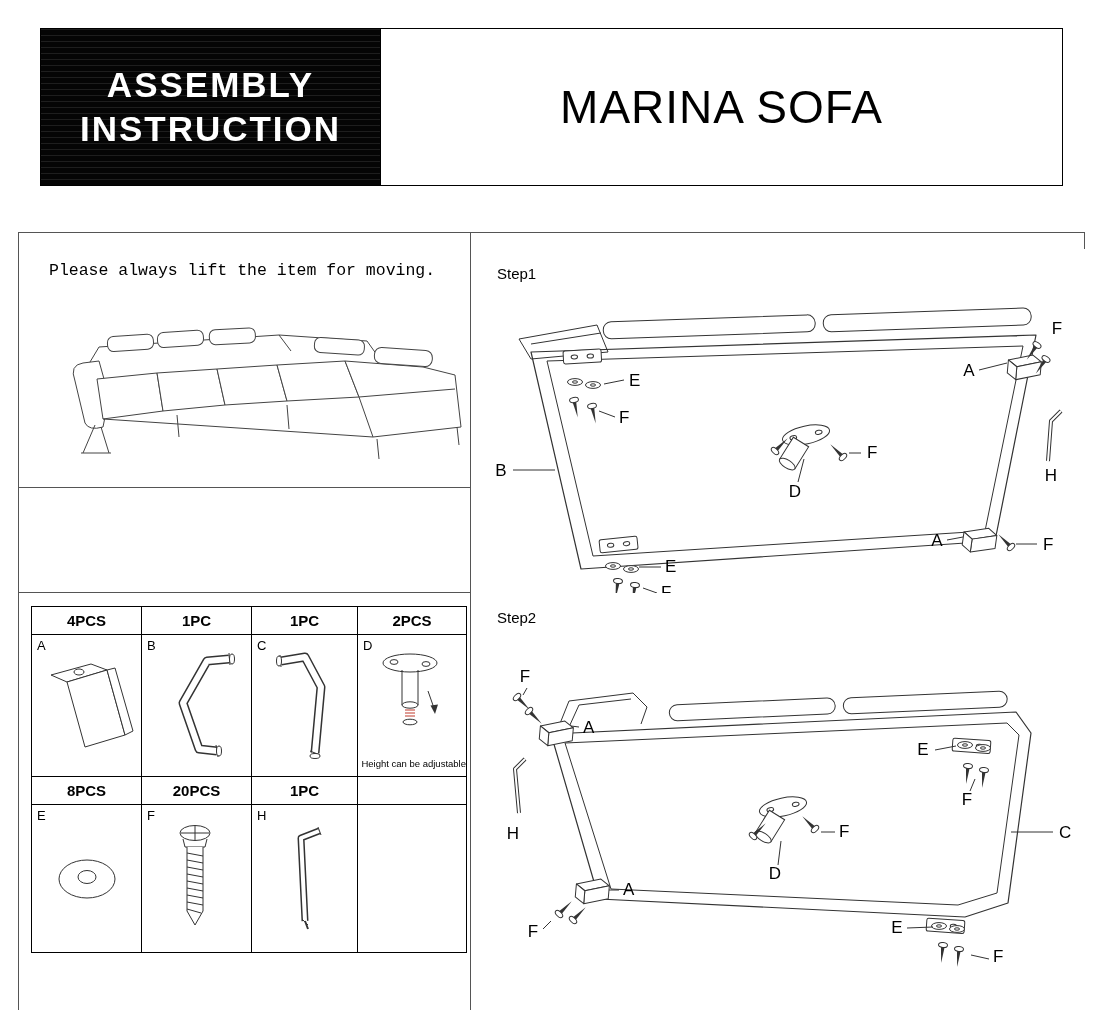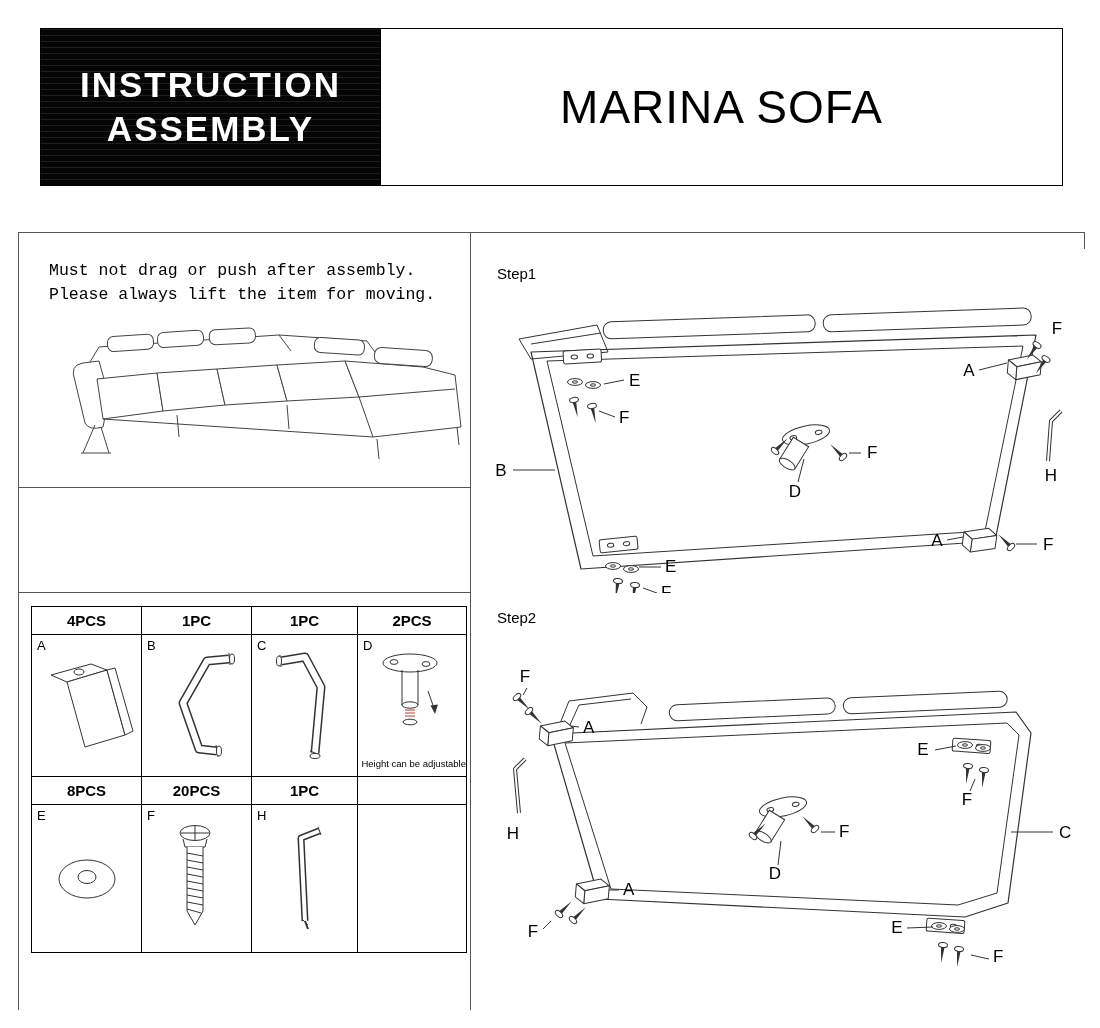--- a/index.html
+++ b/index.html
@@ -50,33 +50,32 @@
   .fr { fill:none; stroke:#333; stroke-width:1.2; stroke-linejoin:round; }
   .th { fill:none; stroke:#333; stroke-width:1; stroke-linejoin:round; }
 </style>
 </head>
 <body>
 
 <div class="page">
 
   <div class="header">
     <div class="logo-box">
+      <div class="logo-line">ASSEMBLY</div>
       <div class="logo-line">INSTRUCTION</div>
-      <div class="logo-line">ASSEMBLY</div>
     </div>
     <div class="title-box">
       <div class="page-title">MARINA SOFA</div>
     </div>
   </div>
 
   <div class="main">
 
     <div class="cell cell-warning">
       <div class="notice">
-        <div>Must not drag or push after assembly.</div>
         <div>Please always lift the item for moving.</div>
       </div>
       <svg class="sofa-illustration" width="446" height="178" viewBox="0 0 446 178">
         <g fill="#fff" stroke="#444" stroke-width="1" stroke-linejoin="round">
 
           <path d="M62,62 L74,42 L254,30 L266,46" fill="none"></path>
           <path d="M254,30 L342,36 L352,50" fill="none"></path>
 
           <rect x="82" y="32" width="46" height="15" rx="6" transform="rotate(-4 82 32)"></rect>
           <rect x="132" y="28" width="46" height="15" rx="6" transform="rotate(-4 132 28)"></rect>

